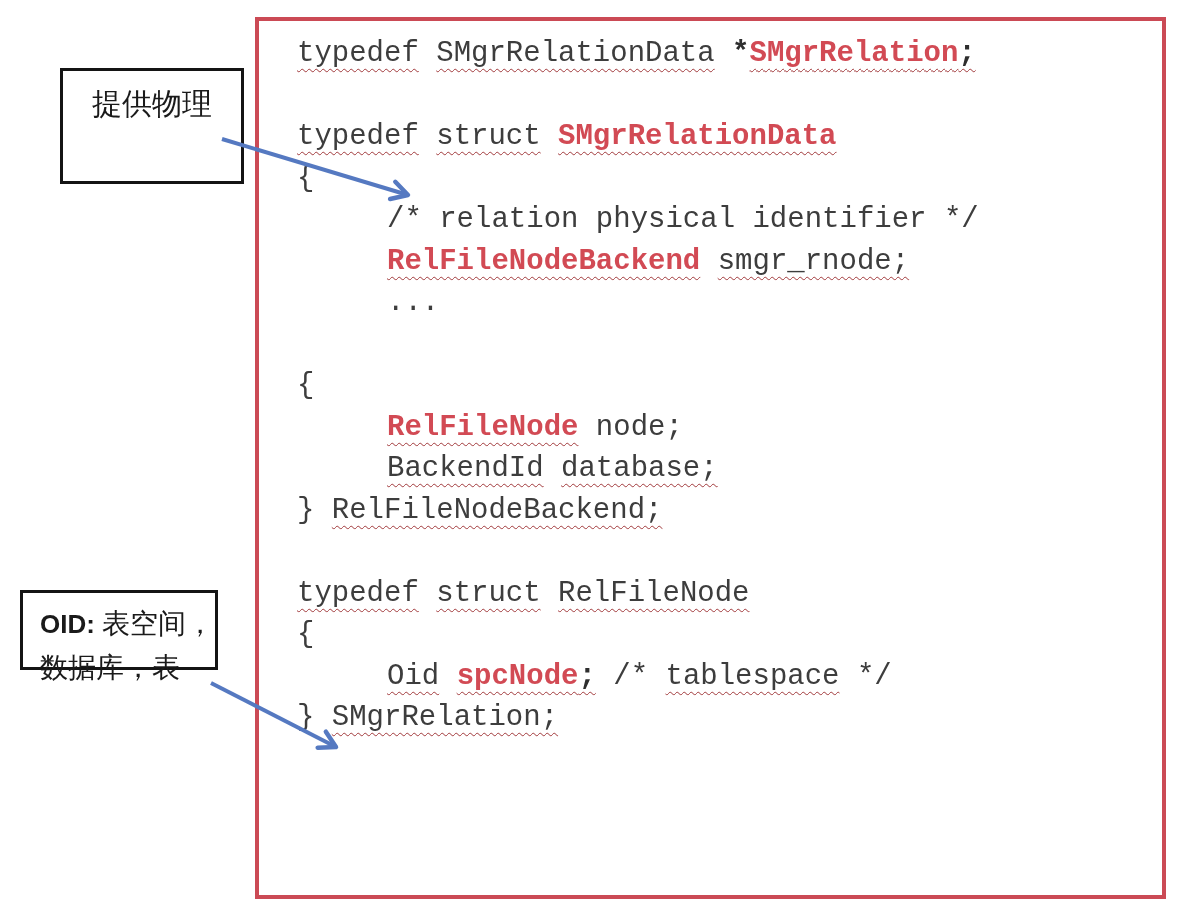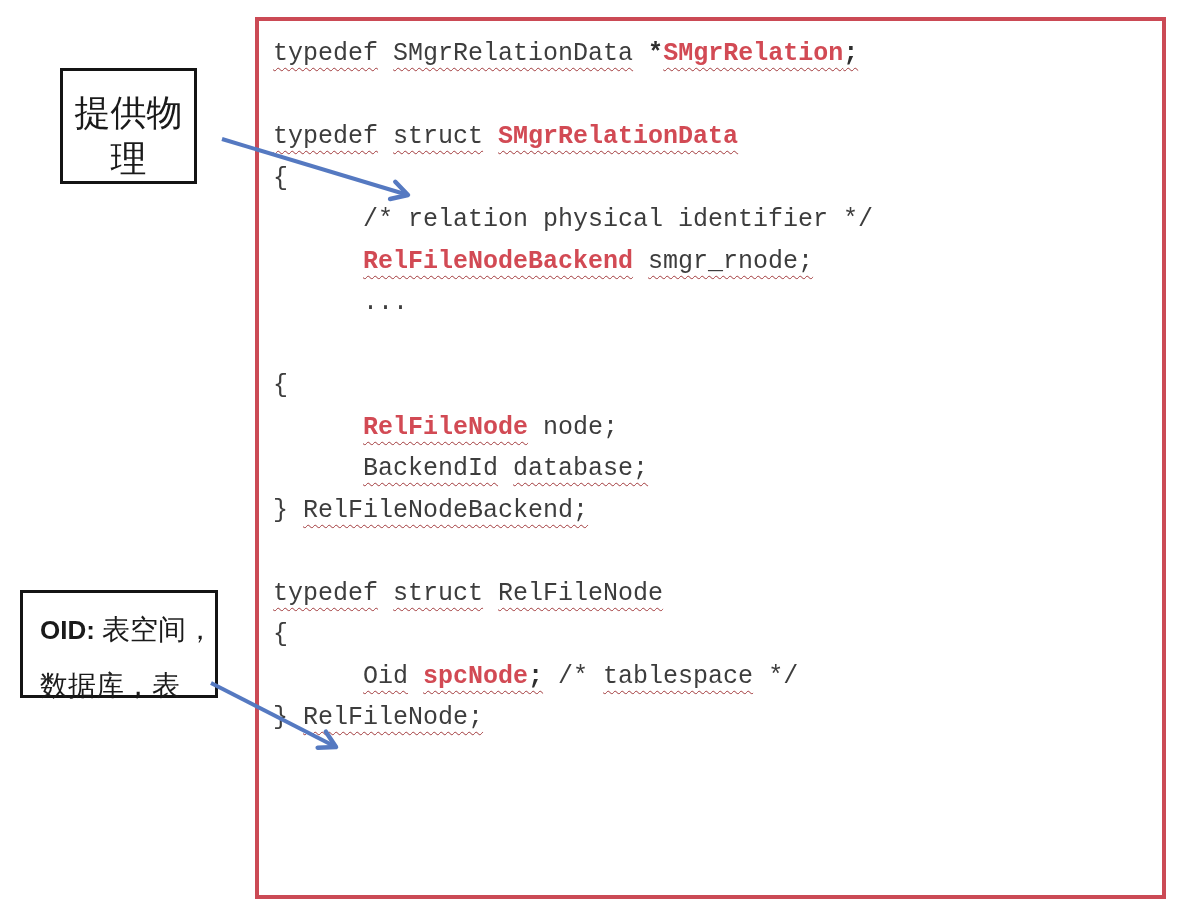--- a/index.html
+++ b/index.html
@@ -22,23 +22,24 @@
     top: 17px;
     width: 911px;
     height: 882px;
     border: 4px solid #cb4a55;
     box-sizing: border-box;
     background: #ffffff;
   }
   .code {
     padding: 12px 0 0 14px;
     font-family: "Liberation Mono", monospace;
-    font-size: 25px;
+    font-size: 29px;
     line-height: 41.5px;
     color: #3d3d3d;
+    margin-left: 24px;
   }
   .code-line {
     white-space: pre;
     min-height: 41.5px;
   }
   .code-line.indent { padding-left: 90px; }
   .seg-p { color: #3d3d3d; font-weight: normal; }
   .seg-r { color: #d24a54; font-weight: bold; }
   .seg-b { color: #2e2e2e; font-weight: bold; }
   .squiggle {
@@ -53,34 +54,34 @@
     position: absolute;
     border: 3px solid #141414;
     box-sizing: border-box;
     background: #ffffff;
     color: #1a1a1a;
     font-family: "Liberation Serif", serif;
   }
   .note1 {
     left: 60px;
     top: 68px;
-    width: 137px;
+    width: 184px;
     height: 116px;
-    font-size: 36px;
+    font-size: 30px;
     line-height: 46px;
     text-align: center;
-    padding-top: 19px;
+    padding-top: 10px;
   }
   .note2 {
     left: 20px;
     top: 590px;
     width: 198px;
-    height: 108px;
+    height: 80px;
     font-size: 28px;
-    line-height: 55px;
+    line-height: 43px;
     text-align: left;
     padding: 9px 0 0 17px;
   }
   .note2 .oid {
     font-family: "Liberation Sans", sans-serif;
     font-weight: bold;
     font-size: 26px;
   }
   
   .arrows {
@@ -106,21 +107,21 @@
         <div class="code-line indent"><span class="seg-p">...</span></div>
         <div class="code-line"></div>
         <div class="code-line"><span class="seg-p">{</span></div>
         <div class="code-line indent"><span class="seg-r squiggle">RelFileNode</span><span class="seg-p"> </span><span class="seg-p">node;</span></div>
         <div class="code-line indent"><span class="seg-p squiggle">BackendId</span><span class="seg-p"> </span><span class="seg-p squiggle">database;</span></div>
         <div class="code-line"><span class="seg-p">} </span><span class="seg-p squiggle">RelFileNodeBackend;</span></div>
         <div class="code-line"></div>
         <div class="code-line"><span class="seg-p squiggle">typedef</span><span class="seg-p"> </span><span class="seg-p squiggle">struct</span><span class="seg-p"> </span><span class="seg-p squiggle">RelFileNode</span></div>
         <div class="code-line"><span class="seg-p">{</span></div>
         <div class="code-line indent"><span class="seg-p squiggle">Oid</span><span class="seg-p"> </span><span class="seg-r squiggle">spcNode</span><span class="seg-b squiggle">;</span><span class="seg-p"> /* </span><span class="seg-p squiggle">tablespace</span><span class="seg-p"> */</span></div>
-        <div class="code-line"><span class="seg-p">} </span><span class="seg-p squiggle">RelFileNode;</span></div>
+        <div class="code-line"><span class="seg-p">} </span><span class="seg-p squiggle">SMgrRelation;</span></div>
       </div>
   </div>
 
   <div class="note-box note1">
     <div class="note-line">提供物理</div>
   </div>
 
   <div class="note-box note2">
     <div class="note-line"><span class="oid">OID:</span><span> 表空间，</span></div>
     <div class="note-line">数据库，表</div>

